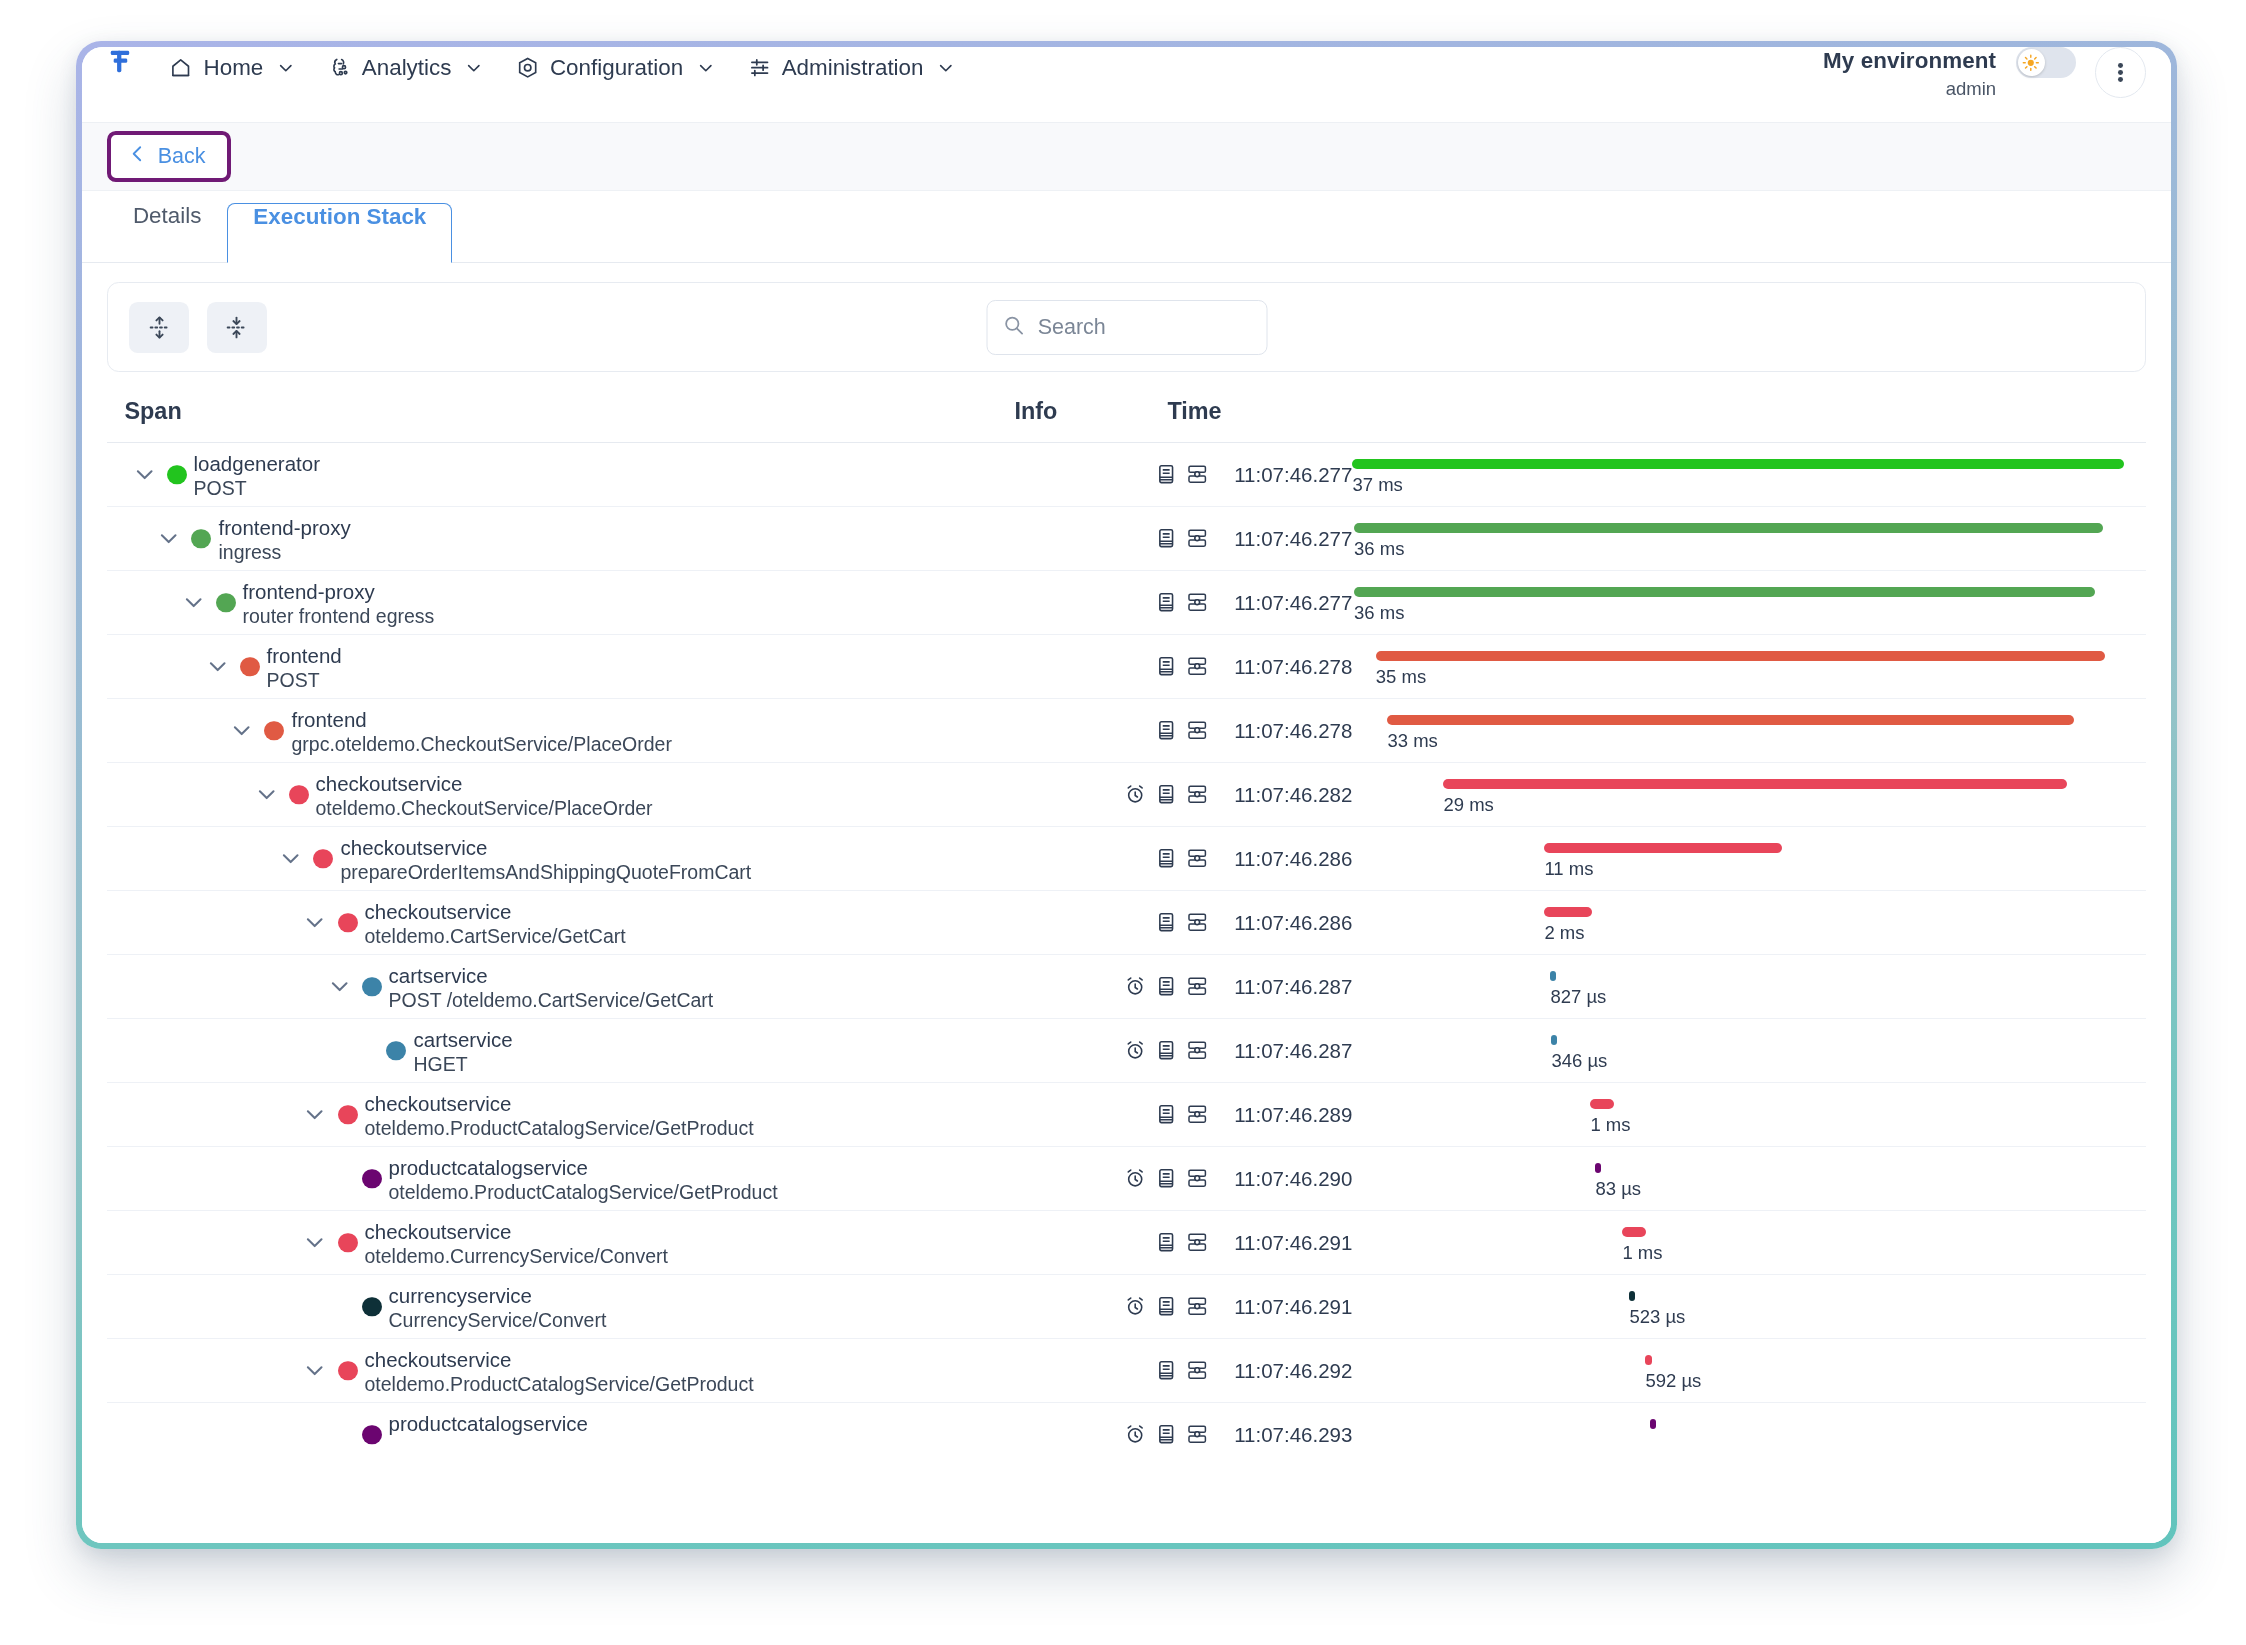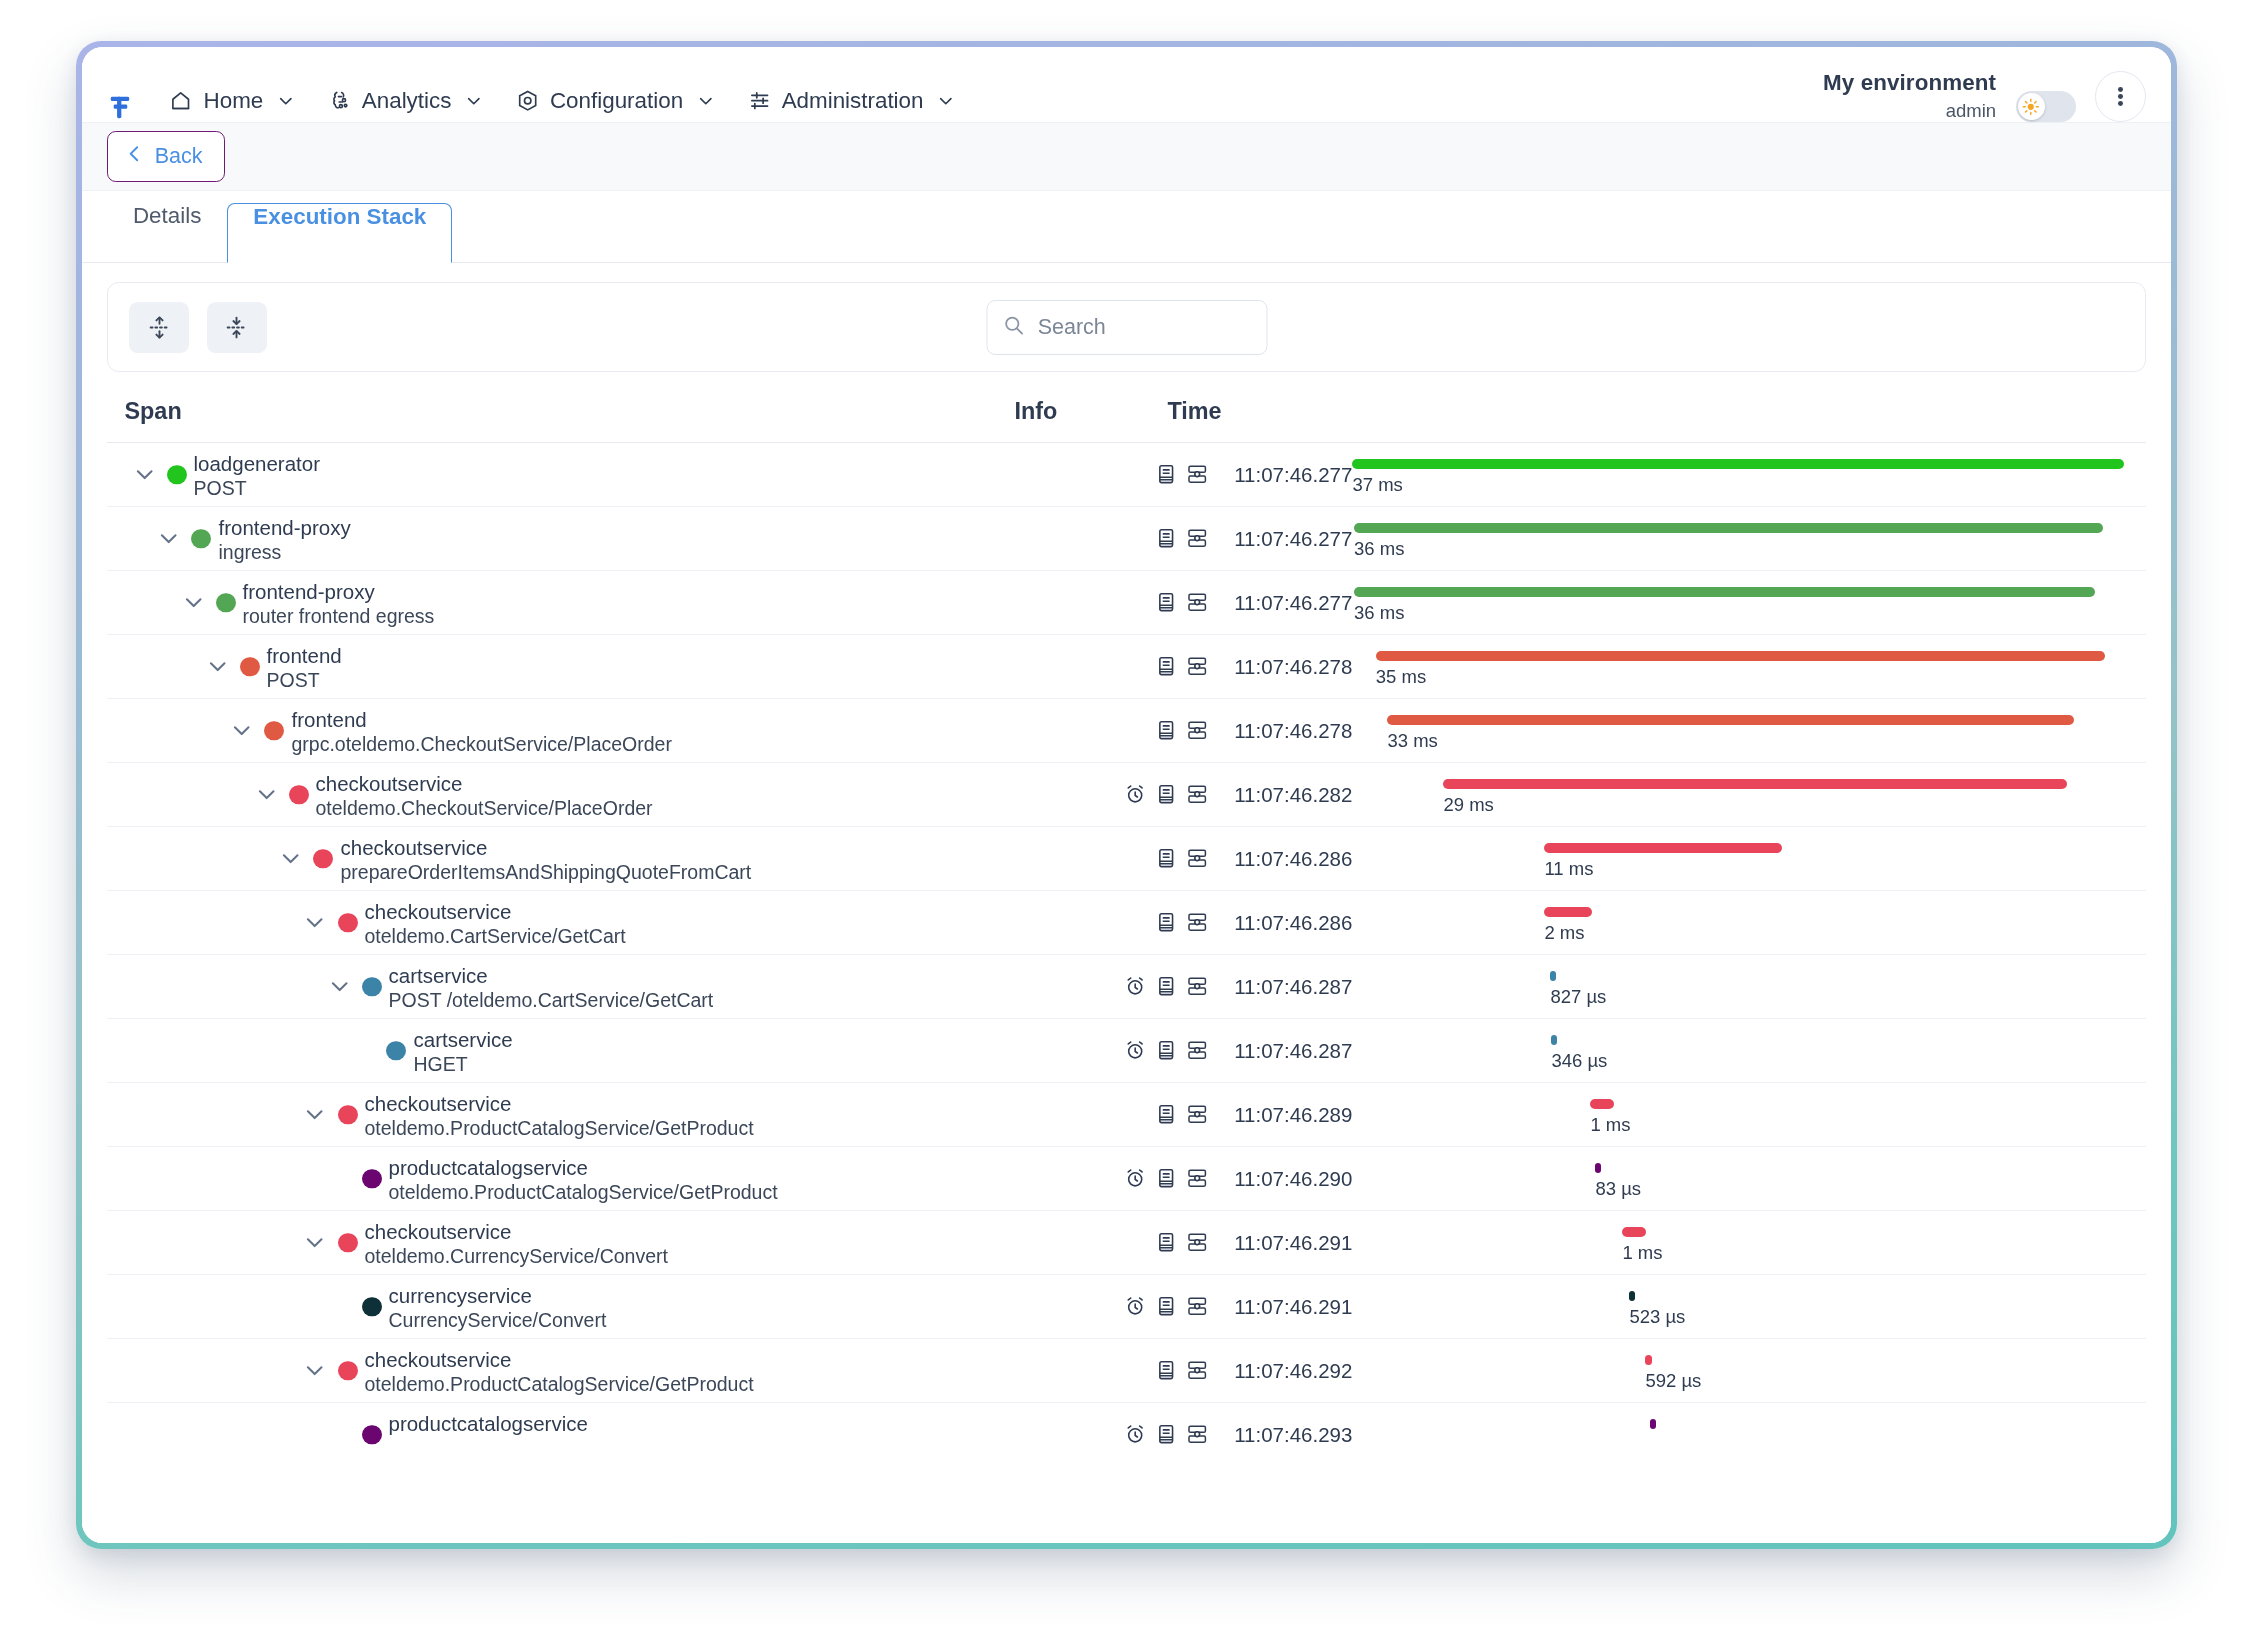--- a/index.html
+++ b/index.html
@@ -33,21 +33,21 @@
     overflow: hidden;
     display: flex;
     flex-direction: column;
   }
 
   
   .topnav {
     height: 76px;
     flex: 0 0 76px;
     display: flex;
-    align-items: flex-end;
+    align-items: flex-start;
     padding: 0 25px 0 23.4px;
     border-bottom: 1px solid #edf0f4;
     background: #fff;
   }
   .brand-logo { margin-right: 21.5px; display: flex; align-items: center; }
   .nav-item {
     display: flex; align-items: center;
     gap: 10.7px;
     padding: 7.8px 13.7px;
     margin-right: 5.9px;
@@ -94,21 +94,21 @@
   .backbar {
     flex: 0 0 68px;
     background: #f8f9fb;
     display: flex; align-items: center;
     padding-left: 25px;
     border-bottom: 1px solid #eef1f5;
   }
   .back-btn {
     display: flex; align-items: center; gap: 9.8px;
     height: 51px; padding: 0 21.5px 0 17.6px;
-    border: 1px solid #701a75;
+    border: 4px solid #701a75;
     border-radius: 8.8px;
     background: #fff;
     color: #4a90e2;
     font-size: 21.5px;
     cursor: pointer;
   }
 
   
   .tabbar {
     flex: 0 0 72px;

